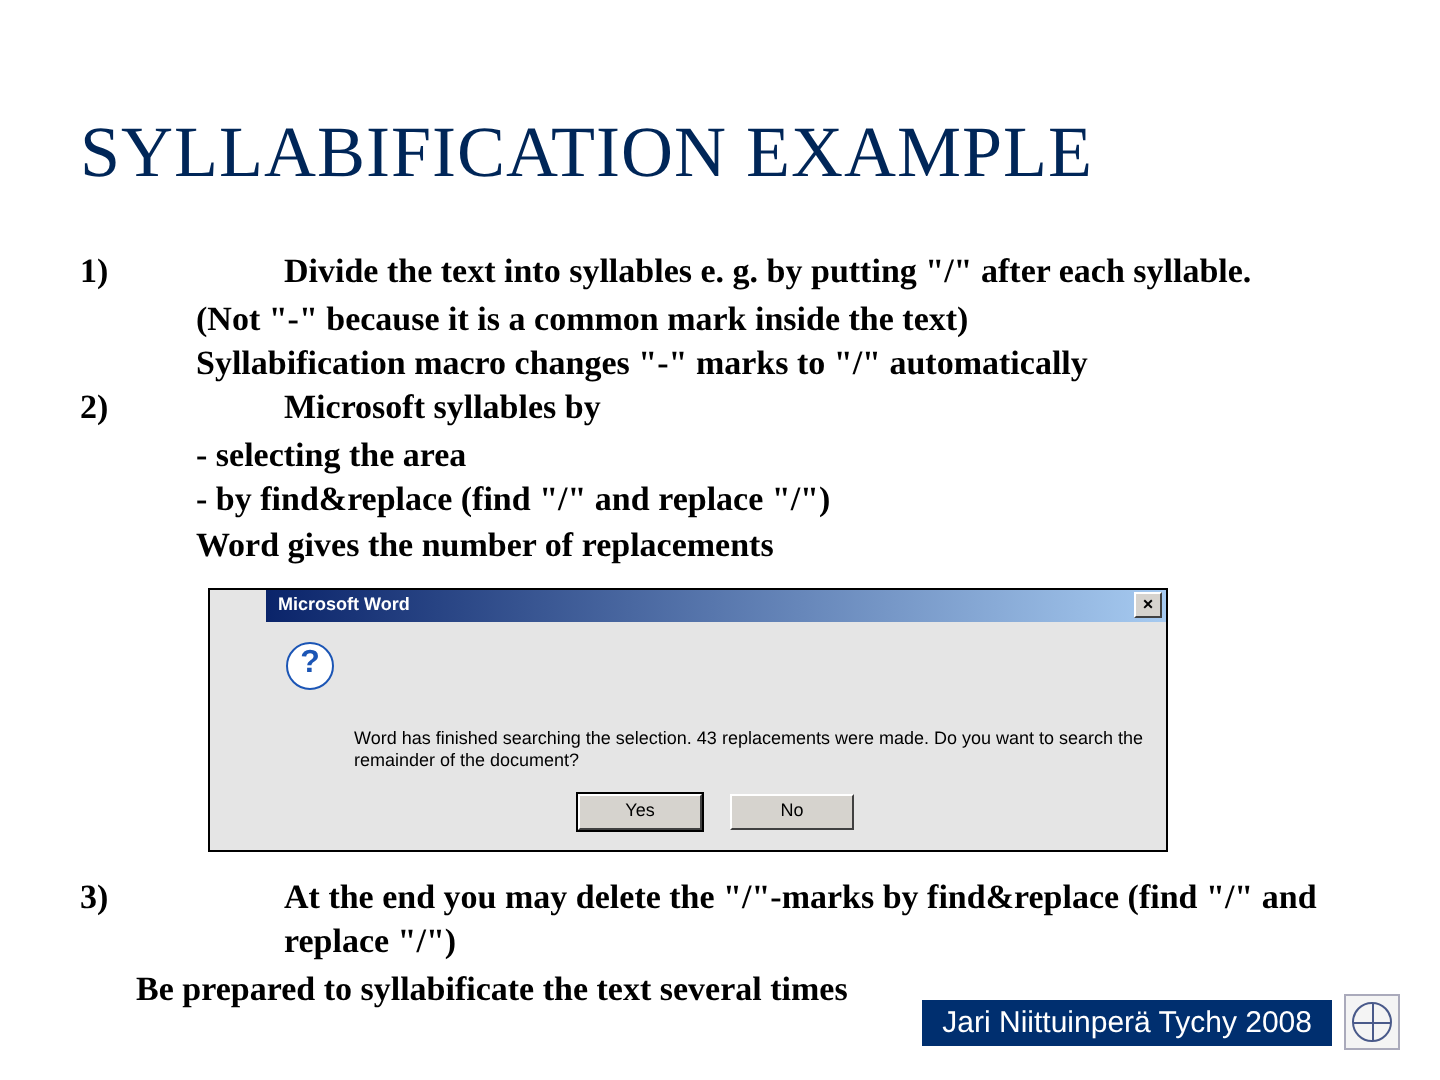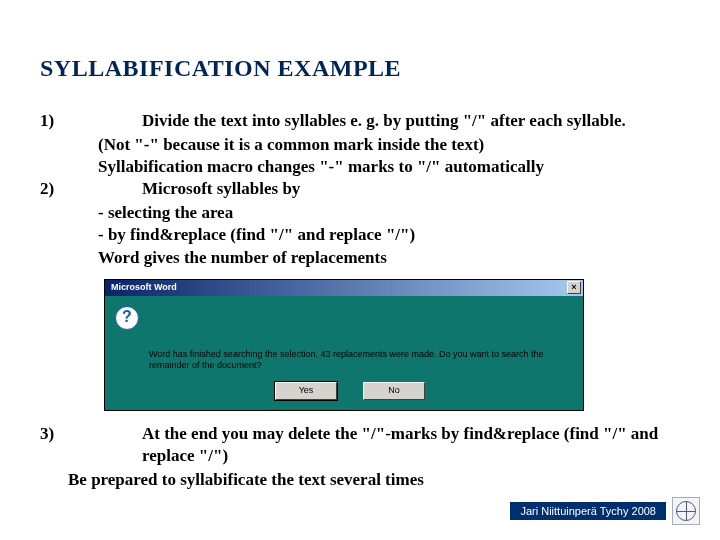--- a/index.html
+++ b/index.html
@@ -9,22 +9,22 @@
     background: #fff;
     font-family: "Times New Roman", Times, serif;
     position: relative;
     overflow: hidden;
   }
   .slide {
     padding: 55px 40px 0 40px;
   }
   .title {
     color: #002658;
-    font-size: 24px;
-    font-weight: bold;
+    font-size: 36px;
+    font-weight: normal;
     margin-bottom: 28px;
     letter-spacing: 0.5px;
   }
   .content {
     color: #000;
     font-size: 17px;
     font-weight: bold;
     line-height: 1.3;
   }
   .row {
@@ -41,25 +41,26 @@
   }
   .indent { padding-left: 58px; }
 
   
   .dialog-wrap {
     margin: 10px 0 12px 64px;
     width: 480px;
   }
   .dialog {
     border: 1px solid #000;
-    background: #0f766e;
+    background: #e5e5e5;
     font-family: Tahoma, Arial, sans-serif;
     font-weight: normal;
     font-size: 9px;
     color: #000;
+    padding-left: 28px;
   }
   .dlg-titlebar {
     background: linear-gradient(90deg, #0a246a, #a6caf0);
     color: #fff;
     display: flex;
     justify-content: space-between;
     align-items: center;
     padding: 2px 2px 2px 6px;
     font-size: 9px;
     font-weight: bold;
@@ -113,38 +114,37 @@
     height: 18px;
     background: #d6d3ce;
     border-top: 1px solid #fff;
     border-left: 1px solid #fff;
     border-right: 1px solid #404040;
     border-bottom: 1px solid #404040;
     font-size: 9px;
     display: flex;
     align-items: center;
     justify-content: center;
-    margin-left: 12px;
   }
   .dlg-btn.default { outline: 1px solid #000; }
 
   
   .footer {
     position: absolute;
     right: 20px;
     bottom: 15px;
     display: flex;
     align-items: center;
     gap: 6px;
   }
   .footer-bar {
     background: #002f6f;
     color: #fff;
     font-family: Arial, sans-serif;
-    font-size: 11px;
+    font-size: 15px;
     padding: 3px 10px;
     font-weight: normal;
   }
   .footer-square {
     width: 28px;
     height: 28px;
     background: #f4f4f4;
     border: 1px solid #aab;
     display: flex;
     align-items: center;

